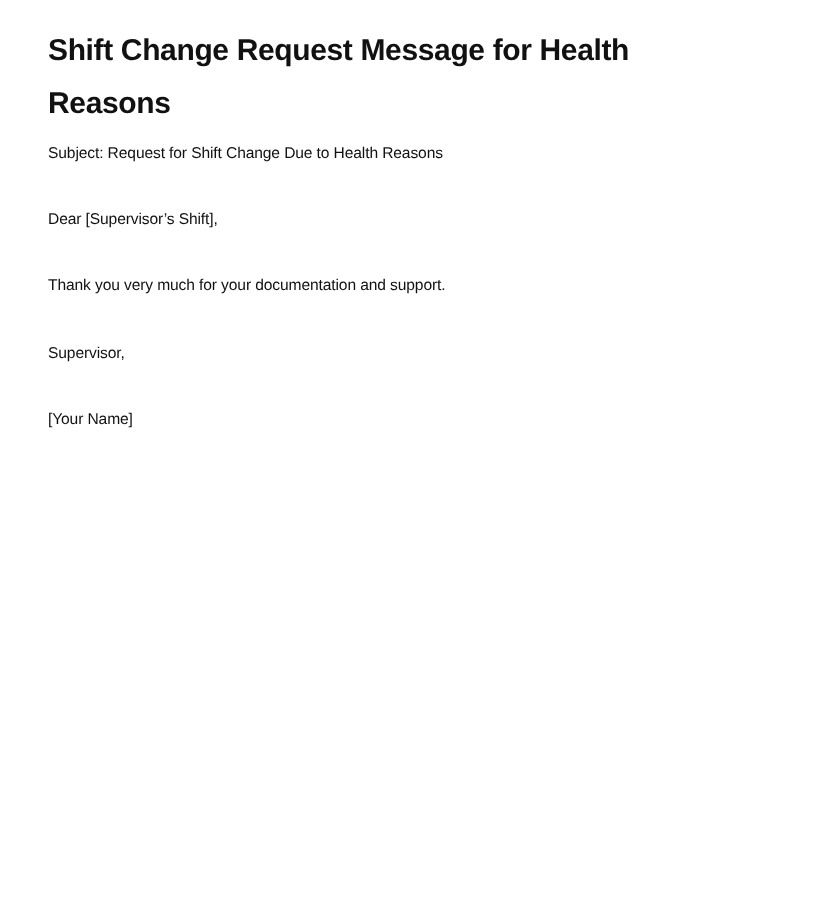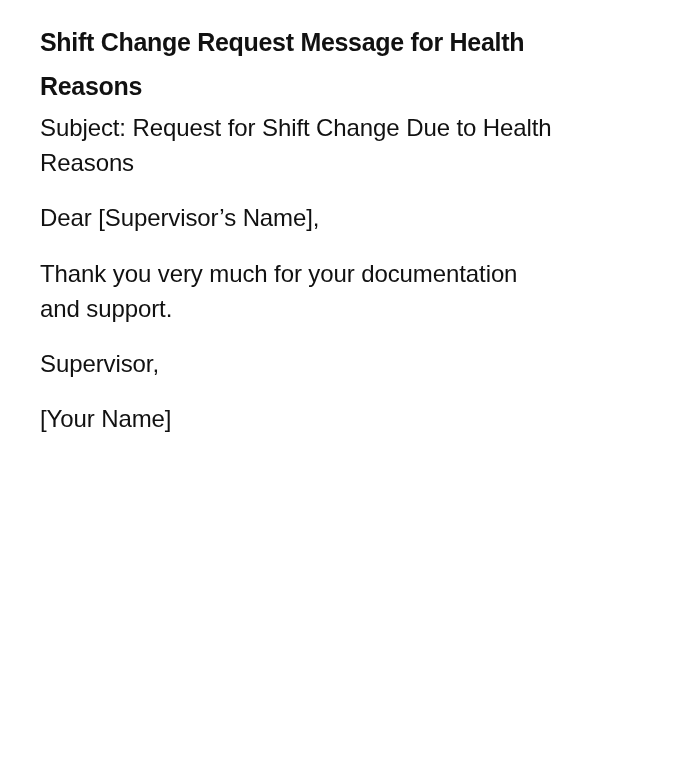--- a/index.html
+++ b/index.html
@@ -22,31 +22,31 @@
     }
     .title {
       font-size: 25px;
       font-weight: 700;
       line-height: 44px;
       margin: 0 0 0 0;
       letter-spacing: -0.3px;
       color: #111111;
     }
     .para {
-      font-size: 24px;
+      font-size: 13px;
       line-height: 35.2px;
       margin: 0 0 20px 0;
       color: #111111;
       letter-spacing: -0.1px;
     }
     .subject { margin-top: 2px; }
   </style>
 </head>
 <body>
 
 <div class="page">
   <h1 class="title">Shift Change Request Message for Health Reasons</h1>
   <p class="para subject">Subject: Request for Shift Change Due to Health Reasons</p>
-  <p class="para">Dear [Supervisor’s Name],</p>
+  <p class="para">Dear [Supervisor’s Shift],</p>
   <p class="para">Thank you very much for your documentation and support.</p>
   <p class="para">Supervisor,</p>
   <p class="para">[Your Name]</p>
 </div>
 
 </body></html>

